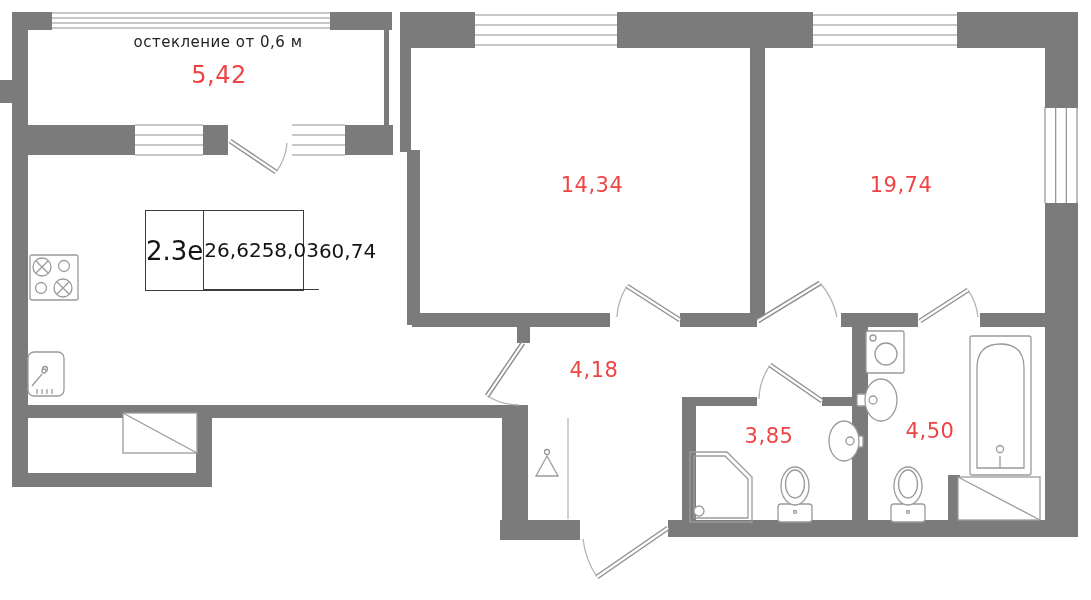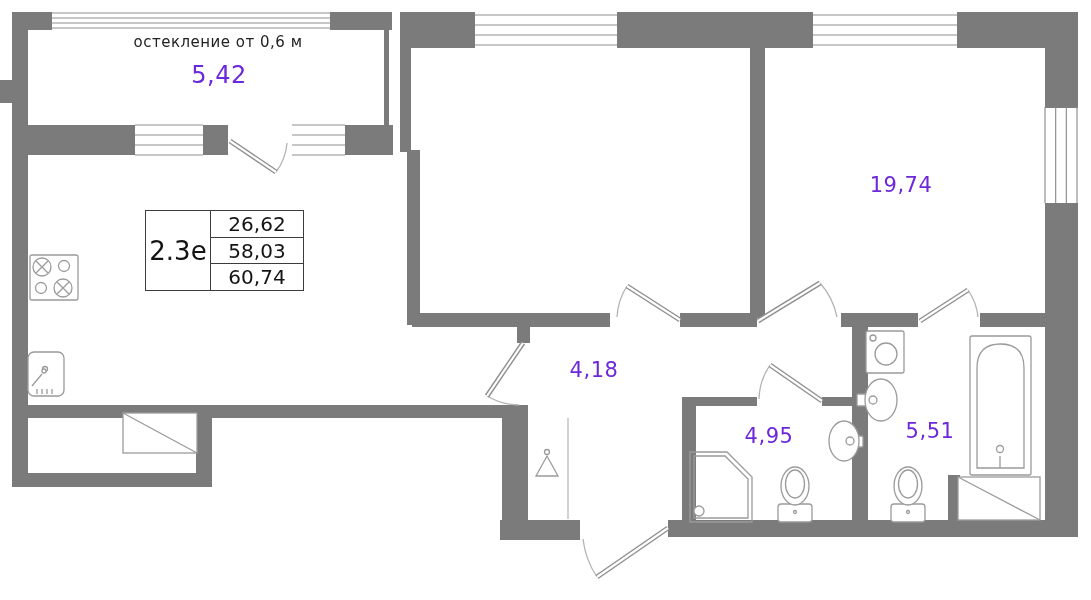--- a/index.html
+++ b/index.html
@@ -1,32 +1,32 @@
 <!DOCTYPE html>
 <html><head>
 <meta charset="utf-8">
 <style>
   html,body{margin:0;padding:0;background:#ffffff;}
   #stage{position:relative;width:1091px;height:600px;background:#ffffff;overflow:hidden;
          font-family:"DejaVu Sans", "Liberation Sans", sans-serif;}
   #plan-svg{position:absolute;left:0;top:0;}
-  .lbl{position:absolute;text-align:center;color:#6d28d9;z-index:5;letter-spacing:0.5px;}
+  .lbl{position:absolute;text-align:center;color:#ef4444;z-index:5;letter-spacing:0.5px;}
   #glazing-note{left:98px;top:33px;width:240px;font-size:15px;color:#222;}
   #area-balcony{left:159px;top:61px;width:120px;font-size:24px;}
   #area-bedroom1{left:532px;top:173px;width:120px;font-size:21px;}
   #area-bedroom2{left:841px;top:173px;width:120px;font-size:21px;}
   #area-kitchen{left:162px;top:341px;width:120px;font-size:21px;}
   #area-hall{left:534px;top:358px;width:120px;font-size:21px;}
   #area-bath{left:709px;top:424px;width:120px;font-size:21px;}
   #area-ensuite{left:870px;top:419px;width:120px;font-size:21px;}
   #info-table{position:absolute;left:145px;top:210px;width:157px;height:79px;display:flex;
               border:1.5px solid #3c3c3c;background:#fff;z-index:5;color:#141414;}
   .unit-cell{width:64px;display:flex;align-items:center;justify-content:center;
              border-right:1.5px solid #3c3c3c;font-size:26px;}
-  .vals{flex:1;display:flex;flex-direction:column;}
+  .vals{flex:1;display:flex;flex-direction:row;}
   .val{flex:1;display:flex;align-items:center;justify-content:center;font-size:20px;
        border-bottom:1.5px solid #3c3c3c;}
   .val:last-child{border-bottom:none;}
 </style>
 </head>
 <body>
 
 <div id="stage">
   <svg id="plan-svg" width="1091" height="600" viewBox="0 0 1091 600">
       <rect x="12" y="12" width="40" height="18" fill="#7b7b7b"></rect>
@@ -198,24 +198,25 @@
         <line x1="1000" y1="456" x2="1000" y2="468" stroke="#9b9b9b" stroke-width="1.3"></line>
       </g>
       <g>
         <rect fill="#ffffff" stroke="#9b9b9b" stroke-width="1.3" x="958" y="477" width="82" height="43" rx="0"></rect>
         <line x1="958" y1="477" x2="1040" y2="520" stroke="#9b9b9b" stroke-width="1.3"></line>
       </g>
     </svg>
 
   <div class="lbl" id="glazing-note">остекление от 0,6 м</div>
   <div class="lbl" id="area-balcony">5,42</div>
+  <div class="lbl" id="area-bedroom1">14,34</div>
   <div class="lbl" id="area-bedroom2">19,74</div>
   <div class="lbl" id="area-hall">4,18</div>
-  <div class="lbl" id="area-bath">4,95</div>
-  <div class="lbl" id="area-ensuite">5,51</div>
+  <div class="lbl" id="area-bath">3,85</div>
+  <div class="lbl" id="area-ensuite">4,50</div>
 
   <div id="info-table">
     <div class="unit-cell">2.3е</div>
     <div class="vals">
       <div class="val">26,62</div>
       <div class="val">58,03</div>
       <div class="val">60,74</div>
     </div>
   </div>
 </div>

